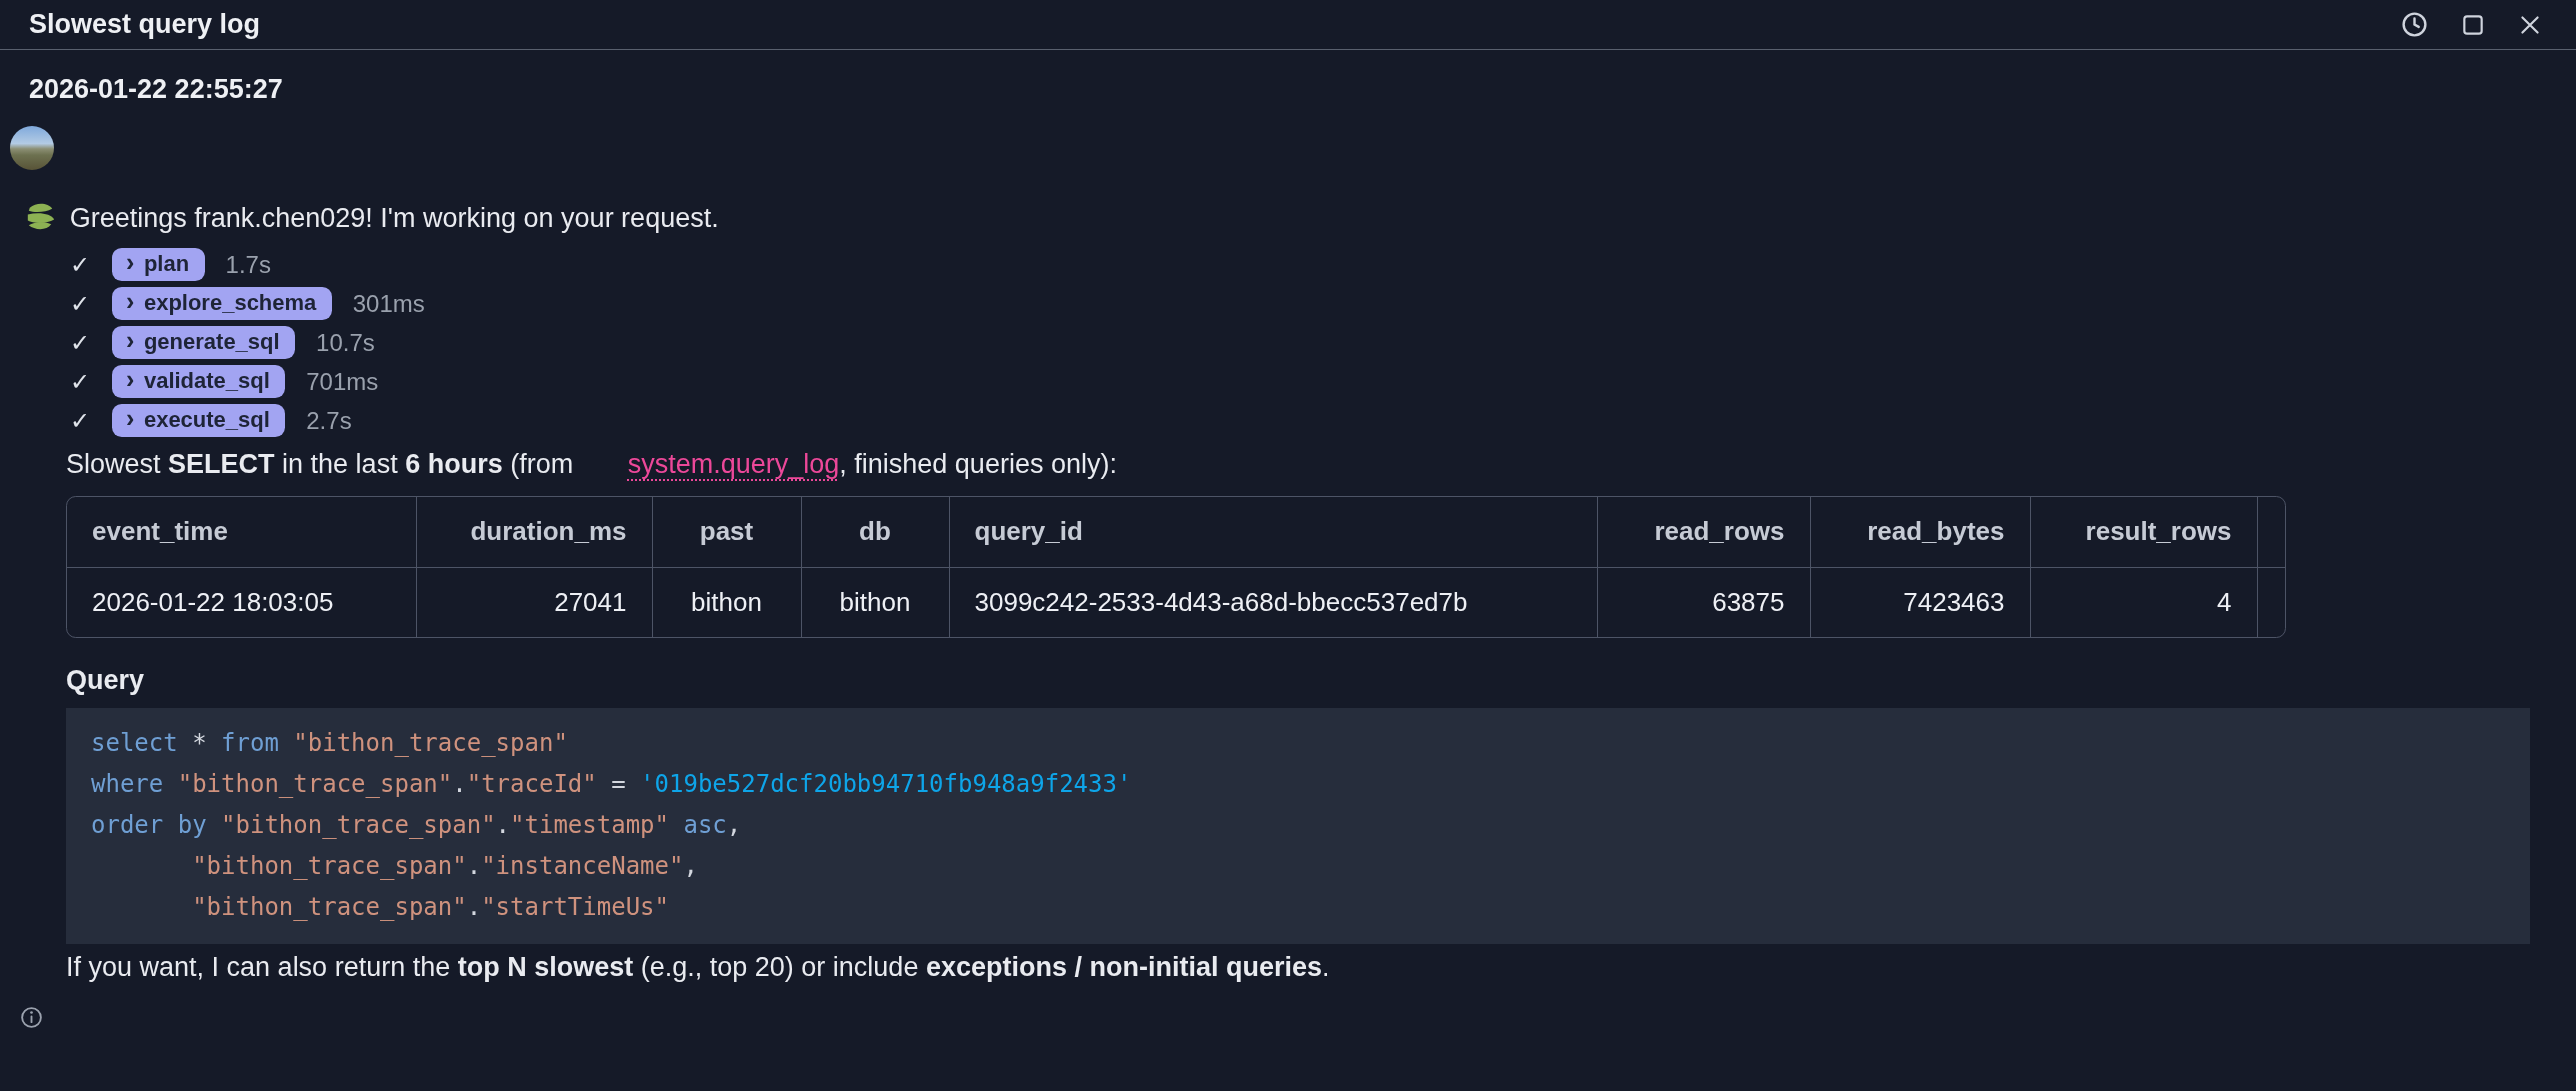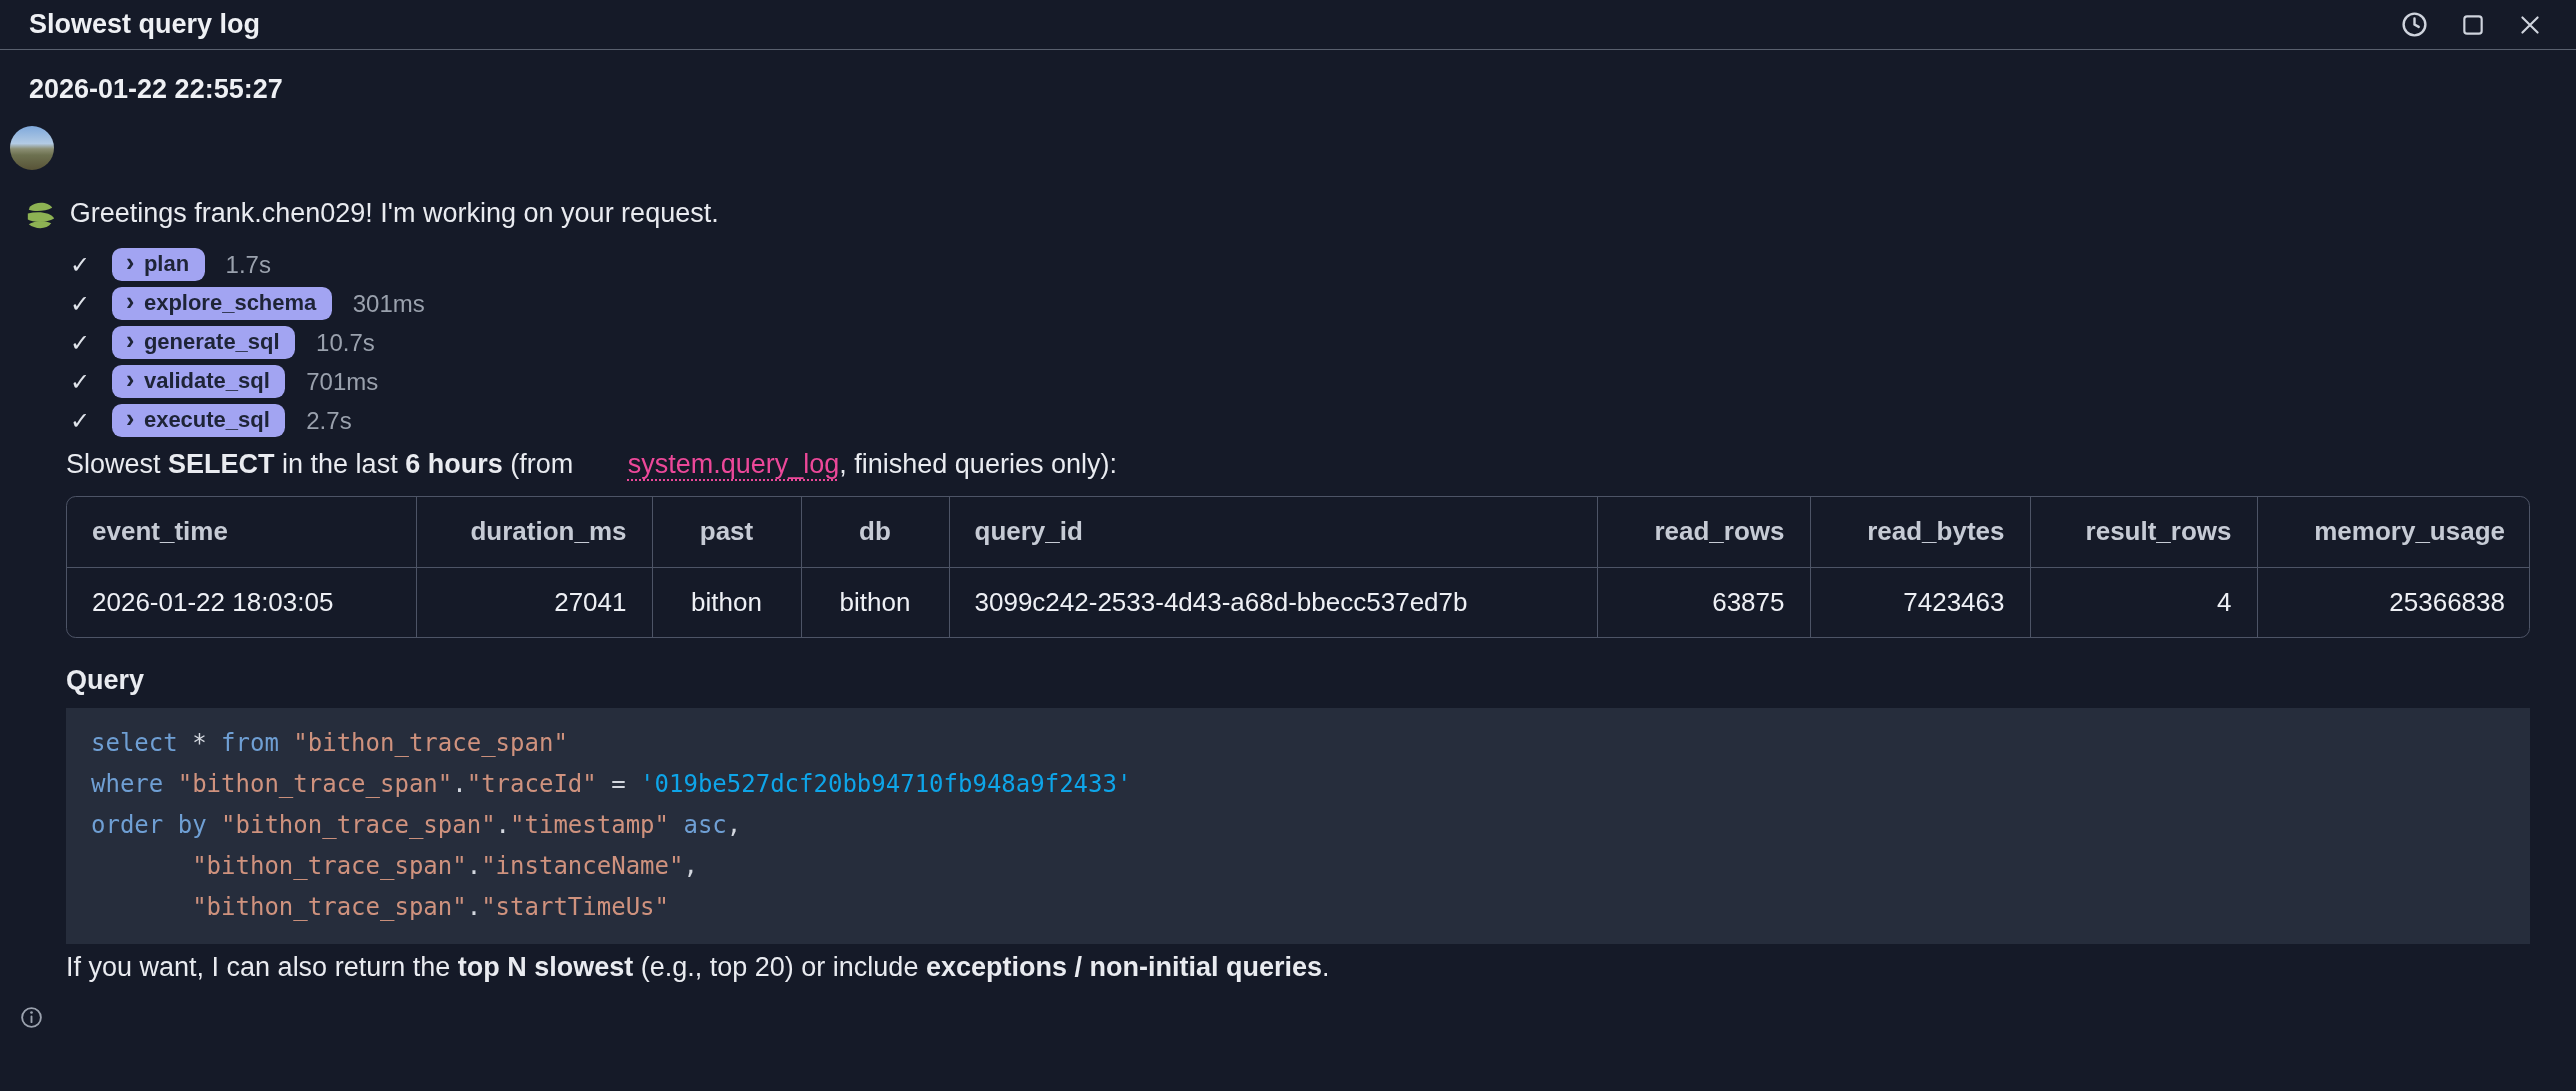--- a/index.html
+++ b/index.html
@@ -21,42 +21,42 @@
   .winicon { display:flex; align-items:center; justify-content:center; cursor:pointer; }
   
   .timestamp { margin:23px 0 0 29px; font-size:27px; font-weight:700; line-height:33px; color:#eef0f4; }
   .user-row { margin:19.3px 0 0 9.7px; display:flex; align-items:center; height:46px; }
   .avatar {
     width:44px; height:44px; border-radius:50%;
     background:linear-gradient(180deg,#7fa9dc 0%,#b3cbe4 40%,#8c8f74 52%,#6d7150 66%,#585337 100%);
     flex:none;
   }
   .user-msg { margin-left:9.7px; font-size:27px; }
-  .assistant-row { margin:27px 16px 0 21px; display:flex; height:41px; }
+  .assistant-row { margin:27px 16px 0 21px; display:flex; align-items:center; height:41px; }
   .assistant-msg { margin-left:9.7px; font-size:27px; }
   .steps { margin:5.8px 0 0 70px; }
   .step-row { display:flex; align-items:center; height:39px; }
   .check { width:25px; font-size:24px; color:#dfe3ea; flex:none; }
   .badge {
     margin-left:17.4px; display:inline-flex; align-items:center;
     background:#a2a4f2; color:#1e2437;
     border-radius:9.7px; padding:2.9px 15.4px 4.8px 13.5px;
     font-size:22px; font-weight:600; cursor:pointer;
   }
   .badge .chev { font-size:25px; font-weight:700; margin-right:9.7px; line-height:1; transform:translateY(-1px); }
   .dur { margin-left:21px; font-size:24px; color:#9aa1ad; }
   .richline { margin:7.7px 0 0 66px; font-size:27px; line-height:33px; }
   .richline .b { font-weight:700; }
   .richline .link {
     color:#ec4899; cursor:pointer;
     text-decoration:underline dotted; text-decoration-thickness:1.9px; text-underline-offset:6.8px;margin-left:47px;
   }
   
   .table-box {
-    margin:15.4px 0 0 66px; width:2464px;
+    margin:15.4px 0 0 66px; width:2220px;
     border:1.9px solid #4d5466; border-radius:9.7px; overflow:hidden;
   }
   table { width:100%; border-collapse:collapse; table-layout:fixed; }
   th, td {
     font-size:26px; padding:19.3px 25px; overflow:hidden; white-space:nowrap;
     border-left:1.9px solid #4d5466;
   }
   th:first-child, td:first-child { border-left:none; }
   th { color:#c6cbd5; font-weight:700; border-bottom:1.9px solid #4d5466; }
   td { color:#eef0f5; }

